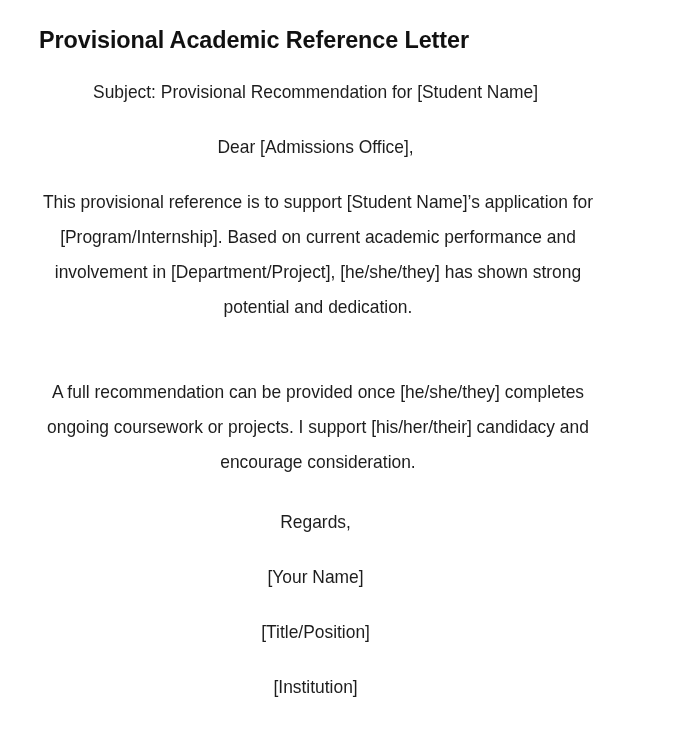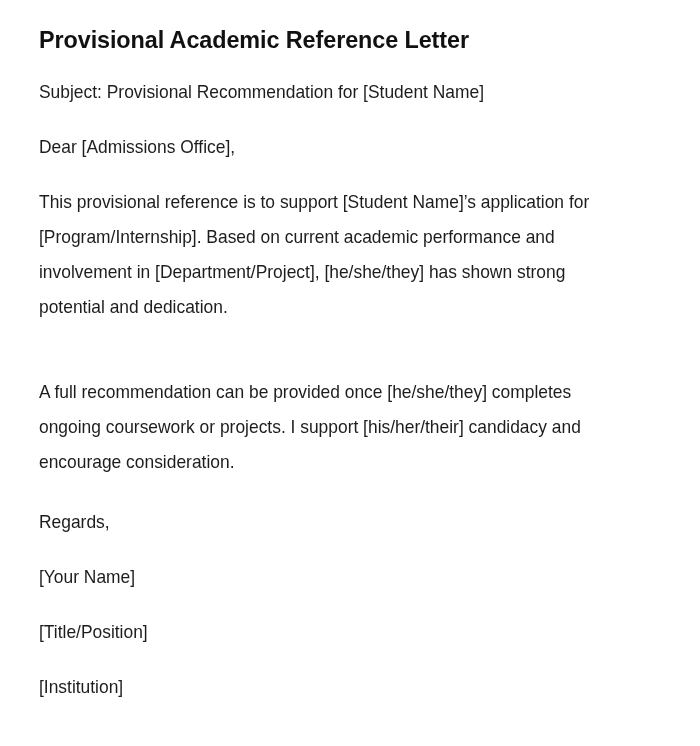--- a/index.html
+++ b/index.html
@@ -15,20 +15,21 @@
     -webkit-font-smoothing: antialiased;
   }
 
   .document {
     width: 700px;
     height: 666px;
     background: #ffffff;
     box-sizing: border-box;
     padding: 0;
     position: relative;
+    text-align: center;
   }
 
   .doc-inner {
     position: absolute;
     left: 39px;
     top: 0;
     width: 600px;
   }
 
   .doc-title {

